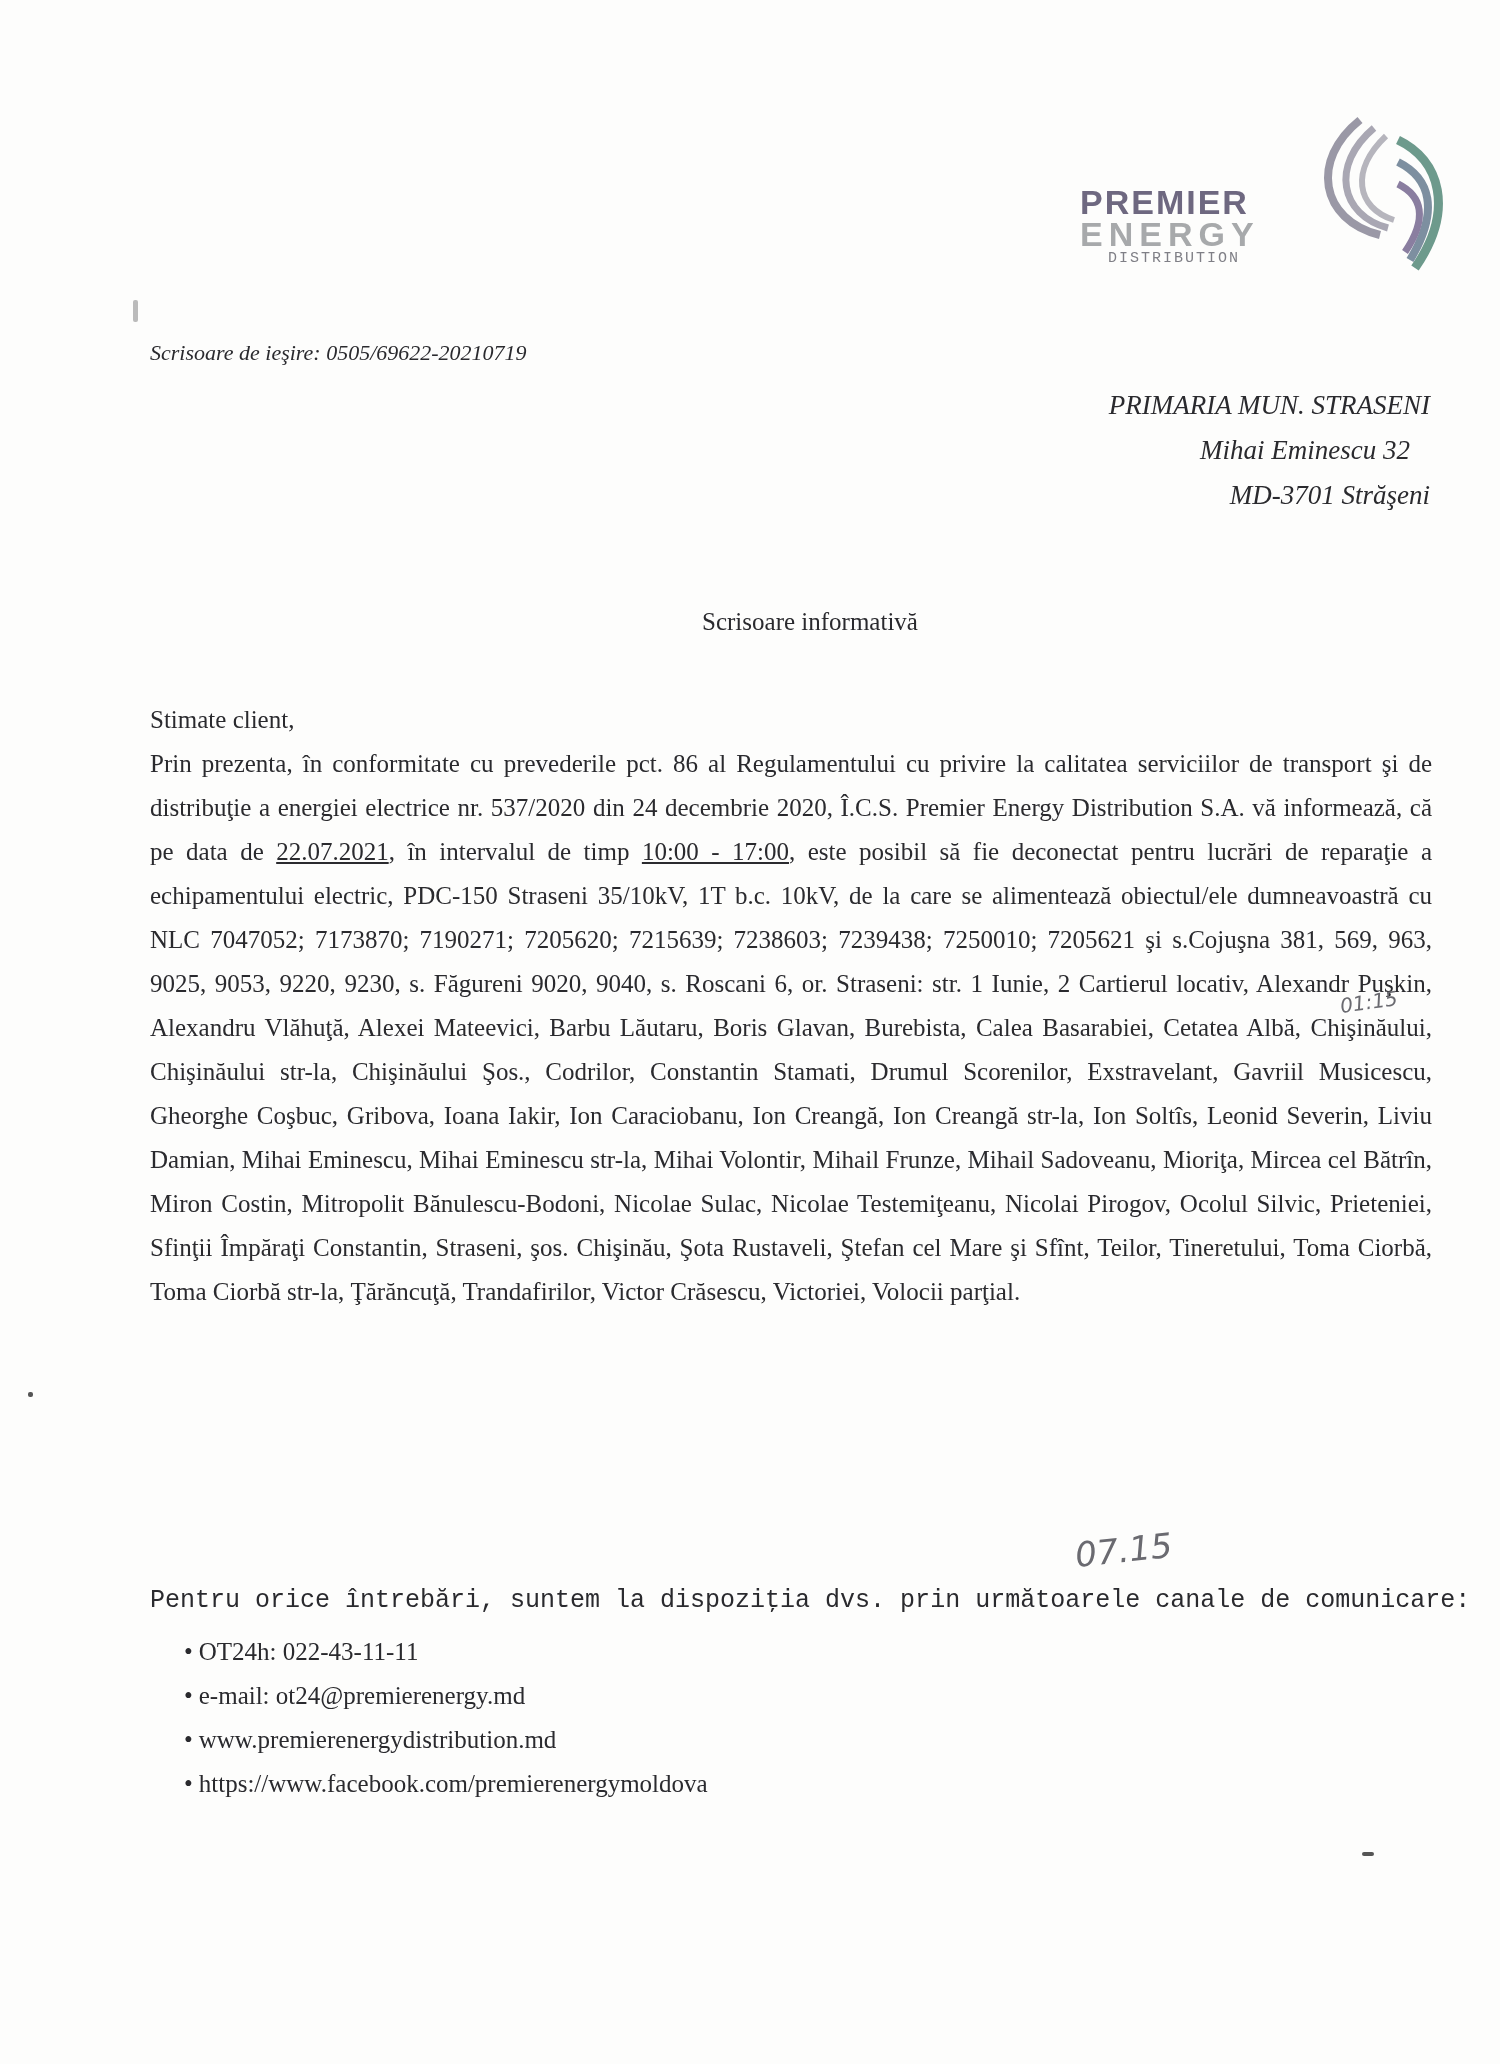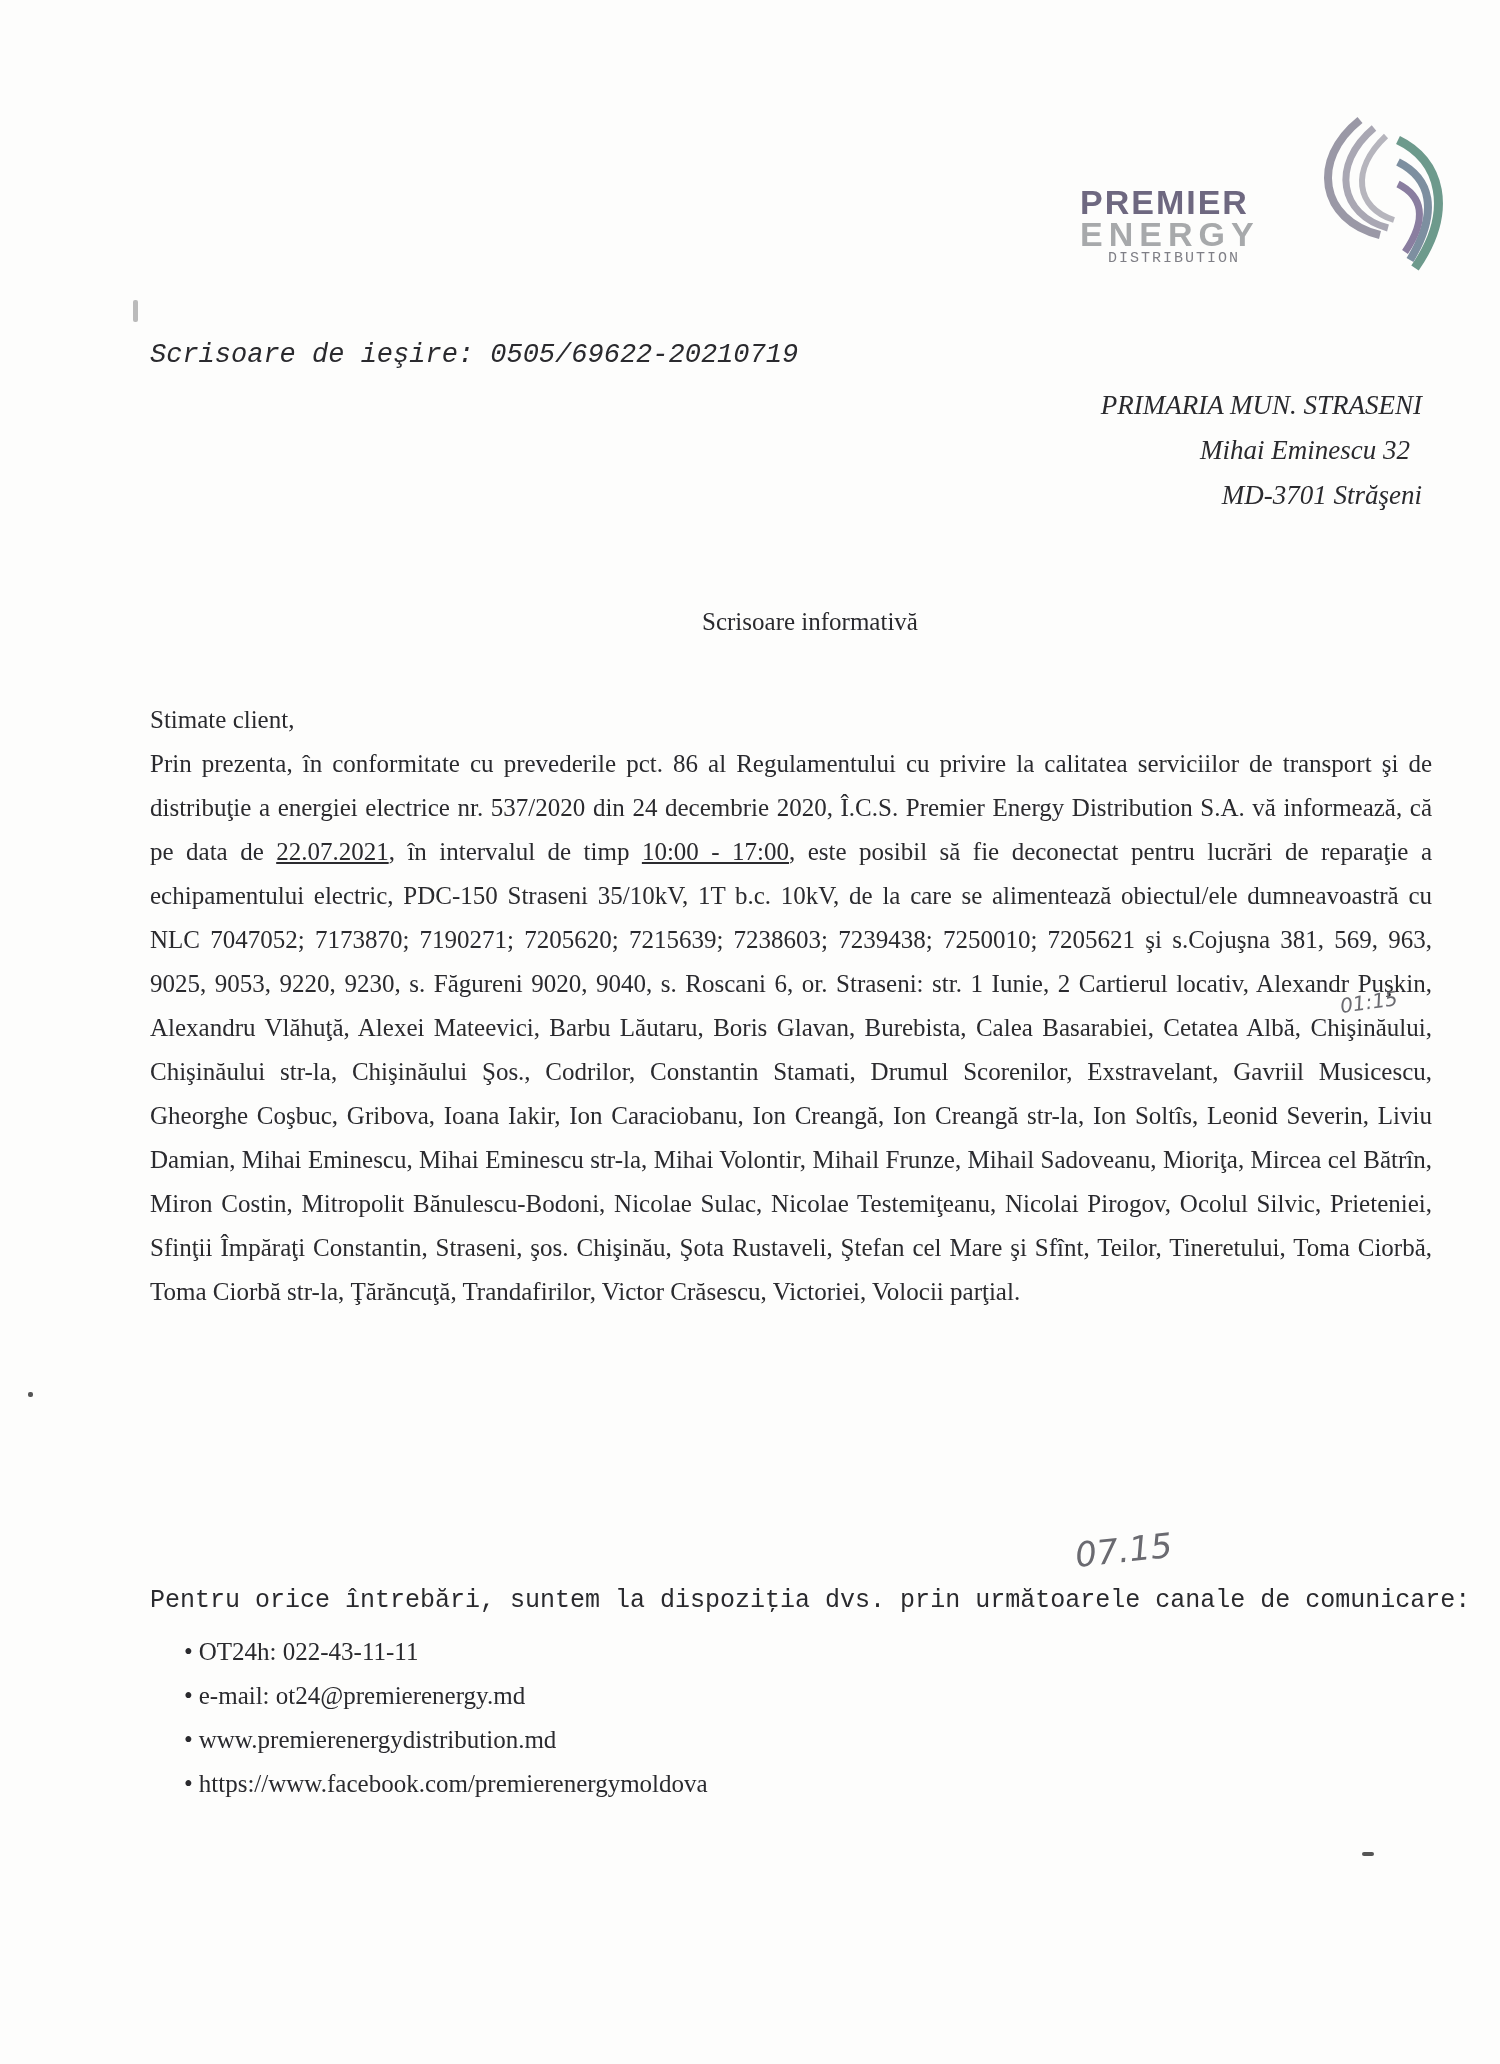--- a/index.html
+++ b/index.html
@@ -13,23 +13,23 @@
 
   
   .logo { position: absolute; left: 1080px; top: 110px; width: 380px; height: 190px; }
   .logo-text { position: absolute; left: 0; top: 75px; font-family: "Liberation Sans", "DejaVu Sans", sans-serif; font-weight: bold; letter-spacing: 2px; }
   .logo-premier { font-size: 34px; line-height: 34px; color: #6e6880; display:block; }
   .logo-energy { font-size: 34px; line-height: 30px; color: #a7a9ab; display:block; letter-spacing: 6px; }
   .logo-distribution { font-size: 15px; line-height: 20px; color: #7f7f86; font-weight: normal; letter-spacing: 2px; display:block; margin-left: 28px; font-family: Liberation Mono, monospace; }
   .logo-swoosh { position: absolute; left: 210px; top: 0; width: 170px; height: 170px; }
 
   
-  .ref { position: absolute; left: 150px; top: 340px; font-style: italic; font-size: 27px; font-family: Liberation Mono, monospace; }
+  .ref { position: absolute; left: 150px; top: 340px; font-style: italic; font-size: 22px; }
   .recipient { position: absolute; right: 64px; top: 383px; font-style: italic; font-size: 27px; text-align: right; line-height: 45px; }
-  .recipient .l1 { margin-right: 14px; }
+  .recipient .l1 { margin-right: 6px; }
   .recipient .l2 { margin-right: 26px; }
 
   .title { position: absolute; left: 0; width: 1620px; top: 608px; text-align: center; font-size: 25px; }
 
   .body-text { position: absolute; left: 150px; width: 1282px; font-size: 25px; line-height: 44px; text-align: justify; }
   .greeting { top: 698px; }
   .para { top: 742px; }
   .para span.ul { text-decoration: underline; }
 
   .contacts-intro { position: absolute; left: 150px; top: 1586px; font-size: 25px; font-family: Liberation Mono, monospace; }

